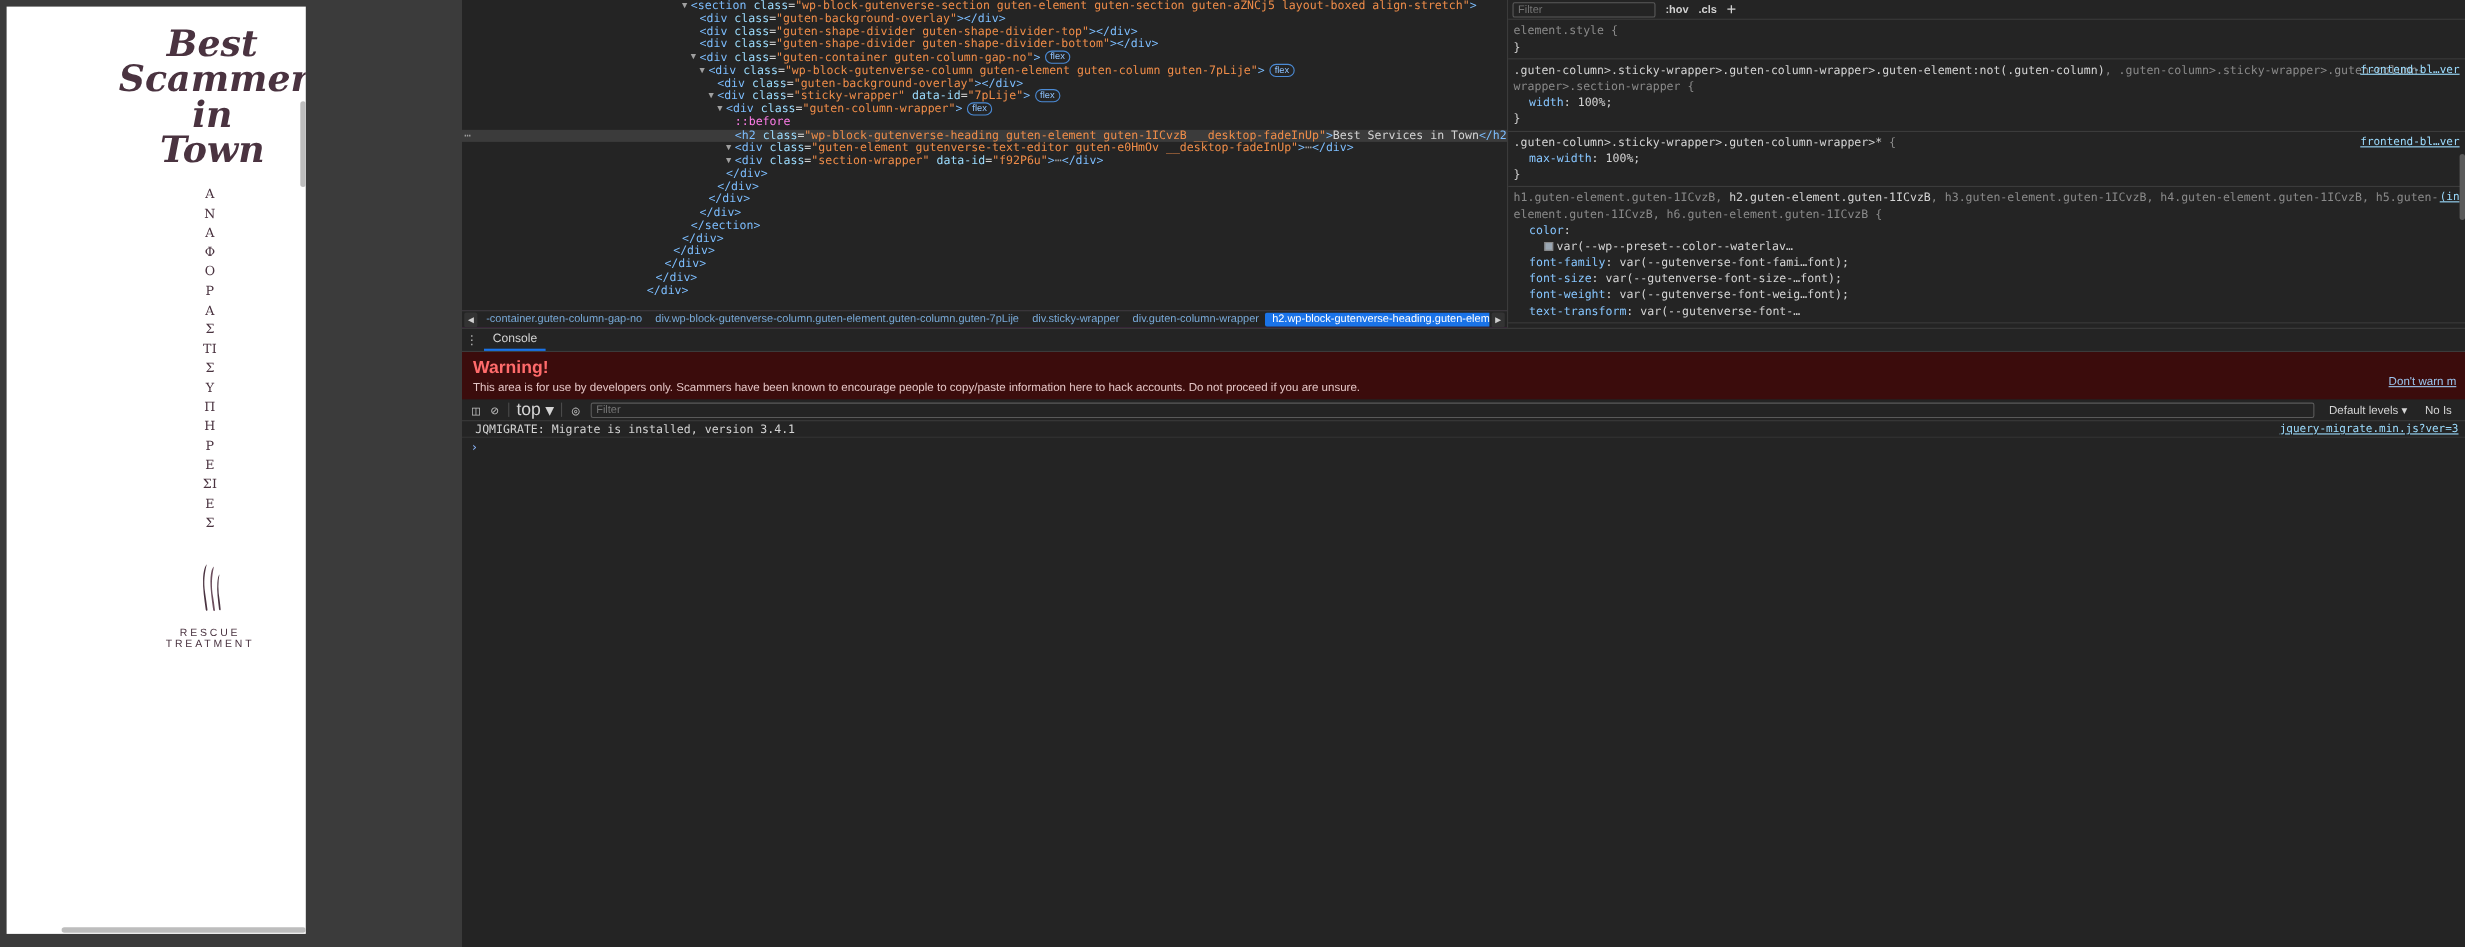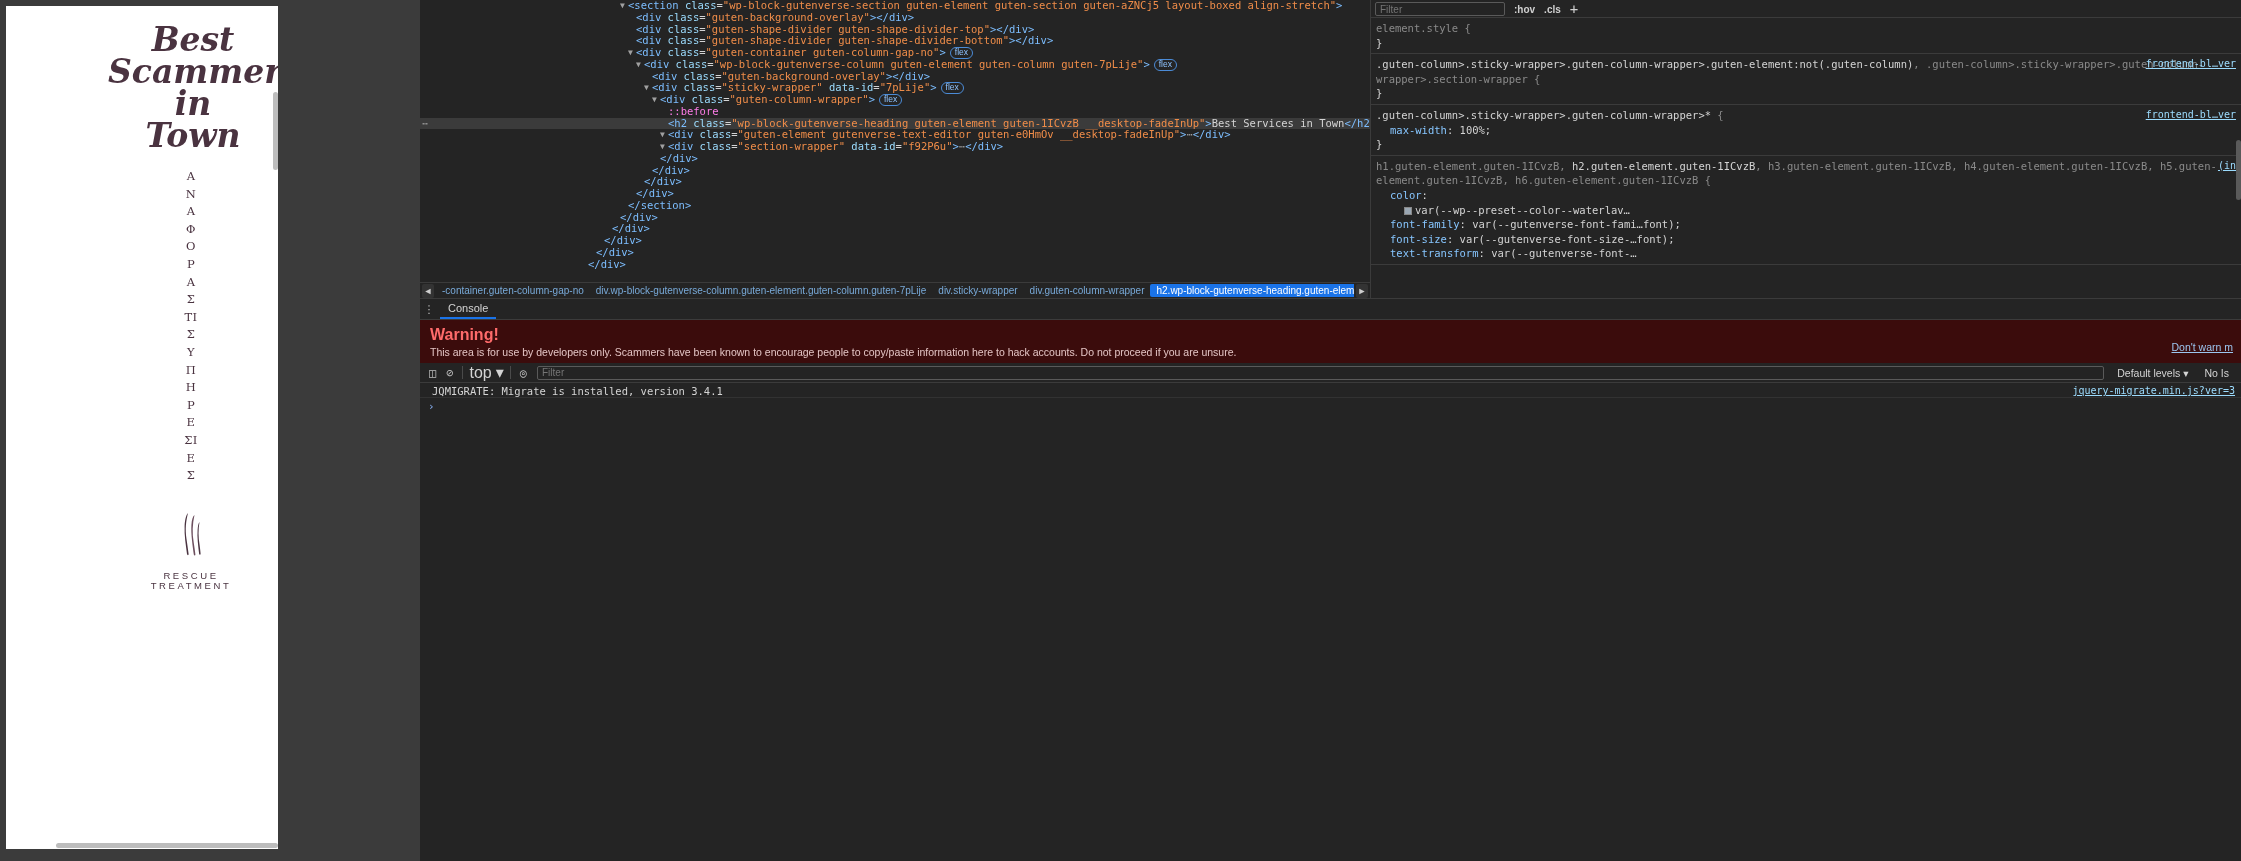--- a/index.html
+++ b/index.html
@@ -417,34 +417,36 @@
         <span class="st-plus">+</span>
       </div>
       <div id="styles-rules">
           <div class="css-rule">
             <div><span class="sel-dim">element.style {</span></div>
             <div class="brace">}</div>
           </div>
           <div class="css-rule">
             <span class="src-link">frontend-bl…ver</span>
             <div><span class="sel-on">.guten-column&gt;.sticky-wrapper&gt;.guten-column-wrapper&gt;.guten-element:not(.guten-column)</span><span class="sel-dim">, .guten-column&gt;.sticky-wrapper&gt;.guten-column-wrapper&gt;.section-wrapper {</span></div>
+            <div style="padding-left:14px"><span class="prop">width</span><span class="pval">: </span><span class="pval">100%;</span></div>
             <div class="brace">}</div>
           </div>
           <div class="css-rule">
             <span class="src-link">frontend-bl…ver</span>
             <div><span class="sel-on">.guten-column&gt;.sticky-wrapper&gt;.guten-column-wrapper&gt;*</span><span class="sel-dim"> {</span></div>
             <div style="padding-left:14px"><span class="prop">max-width</span><span class="pval">: </span><span class="pval">100%;</span></div>
             <div class="brace">}</div>
           </div>
           <div class="css-rule">
             <span class="src-link">(in</span>
             <div><span class="sel-dim">h1.guten-element.guten-1ICvzB, </span><span class="sel-on">h2.guten-element.guten-1ICvzB</span><span class="sel-dim">, h3.guten-element.guten-1ICvzB, h4.guten-element.guten-1ICvzB, h5.guten-element.guten-1ICvzB, h6.guten-element.guten-1ICvzB {</span></div>
             <div style="padding-left:14px"><span class="prop">color</span><span class="pval">: </span><br><span style="padding-left:14px"></span><span class="swatch"></span><span class="pval">var(--wp--preset--color--waterlav…</span></div>
             <div style="padding-left:14px"><span class="prop">font-family</span><span class="pval">: </span><span class="pval">var(--gutenverse-font-fami…font);</span></div>
             <div style="padding-left:14px"><span class="prop">font-size</span><span class="pval">: </span><span class="pval">var(--gutenverse-font-size-…font);</span></div>
+            <div style="padding-left:14px"><span class="prop">font-weight</span><span class="pval">: </span><span class="pval">var(--gutenverse-font-weig…font);</span></div>
             <div style="padding-left:14px"><span class="prop">text-transform</span><span class="pval">: </span><span class="pval">var(--gutenverse-font-…</span></div>
           </div>
         </div>
       <div id="styles-scroll"></div>
       <div id="styles-bottom-bar"></div>
     </div>
 
     <div id="breadcrumb">
       <div class="bc-arrow">◄</div>
       <div id="bc-items" style="display:flex;align-items:center;overflow:hidden;flex:1;">

